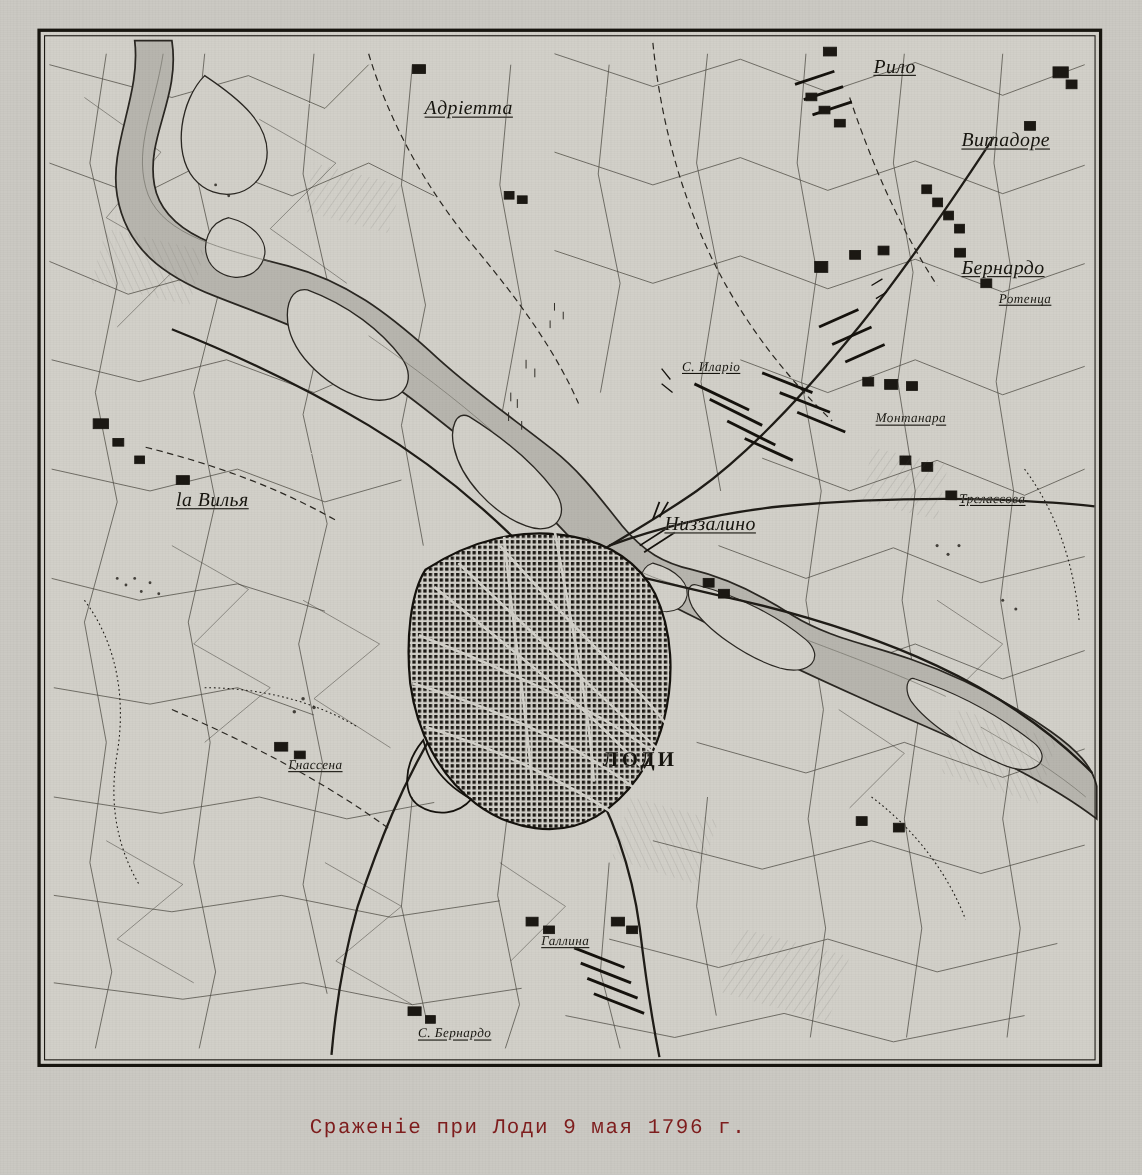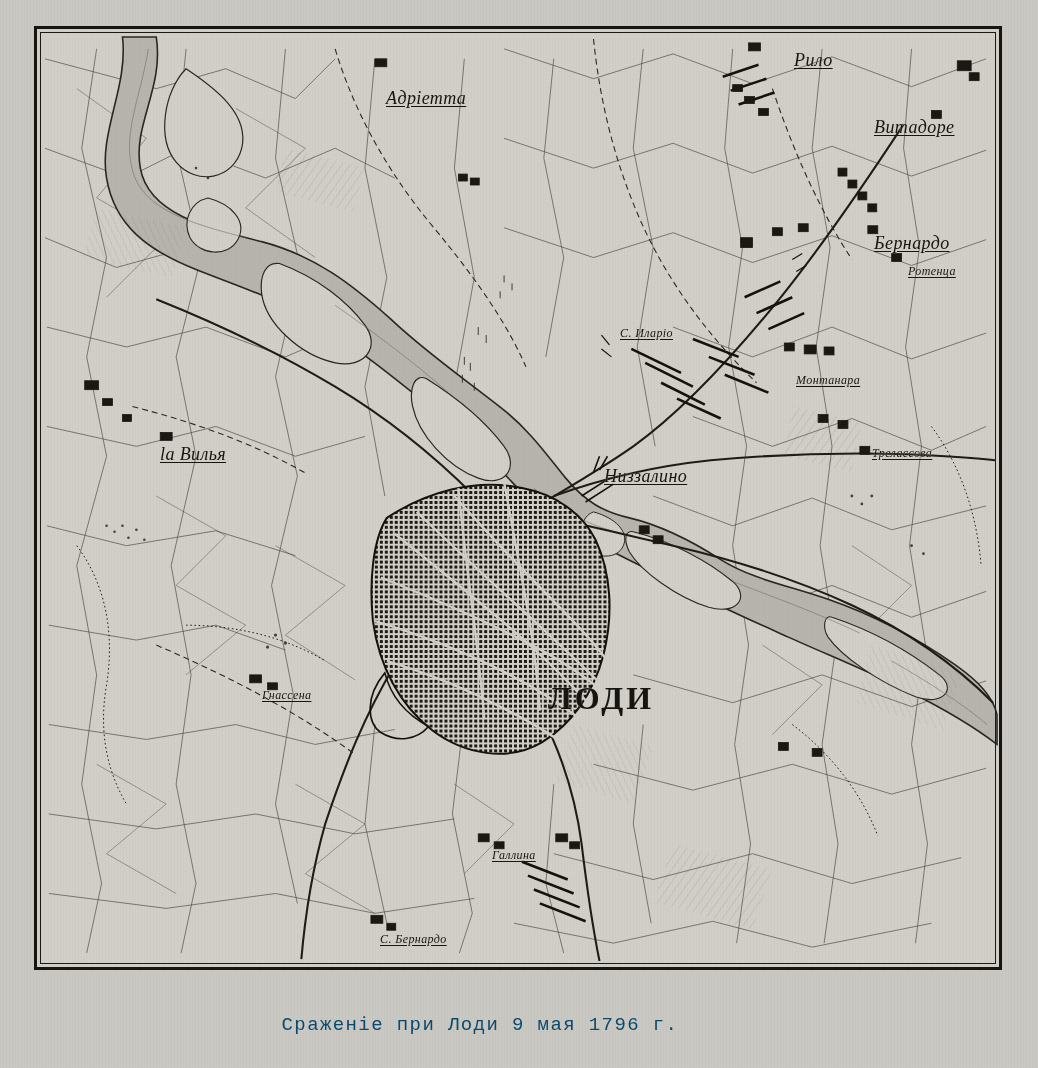--- a/index.html
+++ b/index.html
@@ -69,35 +69,35 @@
     white-space: nowrap;
     letter-spacing: 0.4px;
     text-shadow: 0 0 1px rgba(210,208,201,0.9);
     z-index: 25;
   }
   .label.sz-s { font-size: 12px; }
   .label.sz-m { font-size: 18px; font-style: italic; }
   .label.city {
     font-style: normal;
     font-weight: bold;
-    font-size: 32px;
+    font-size: 19px;
     letter-spacing: 3px;
     font-family: "Liberation Serif", serif;
   }
   .label u { text-decoration: underline; text-underline-offset: 2px; }
 
   .caption {
     position: absolute;
     left: 0;
     top: 1014px;
     width: 960px;
     text-align: center;
     font-family: "Liberation Mono", monospace;
     font-size: 19px;
-    color: #0c4a6e;
+    color: #7f1d1d;
     letter-spacing: 1.4px;
   }
 </style>
 </head>
 <body>
 
 <div class="page">
 
   <div class="map-frame">
 

